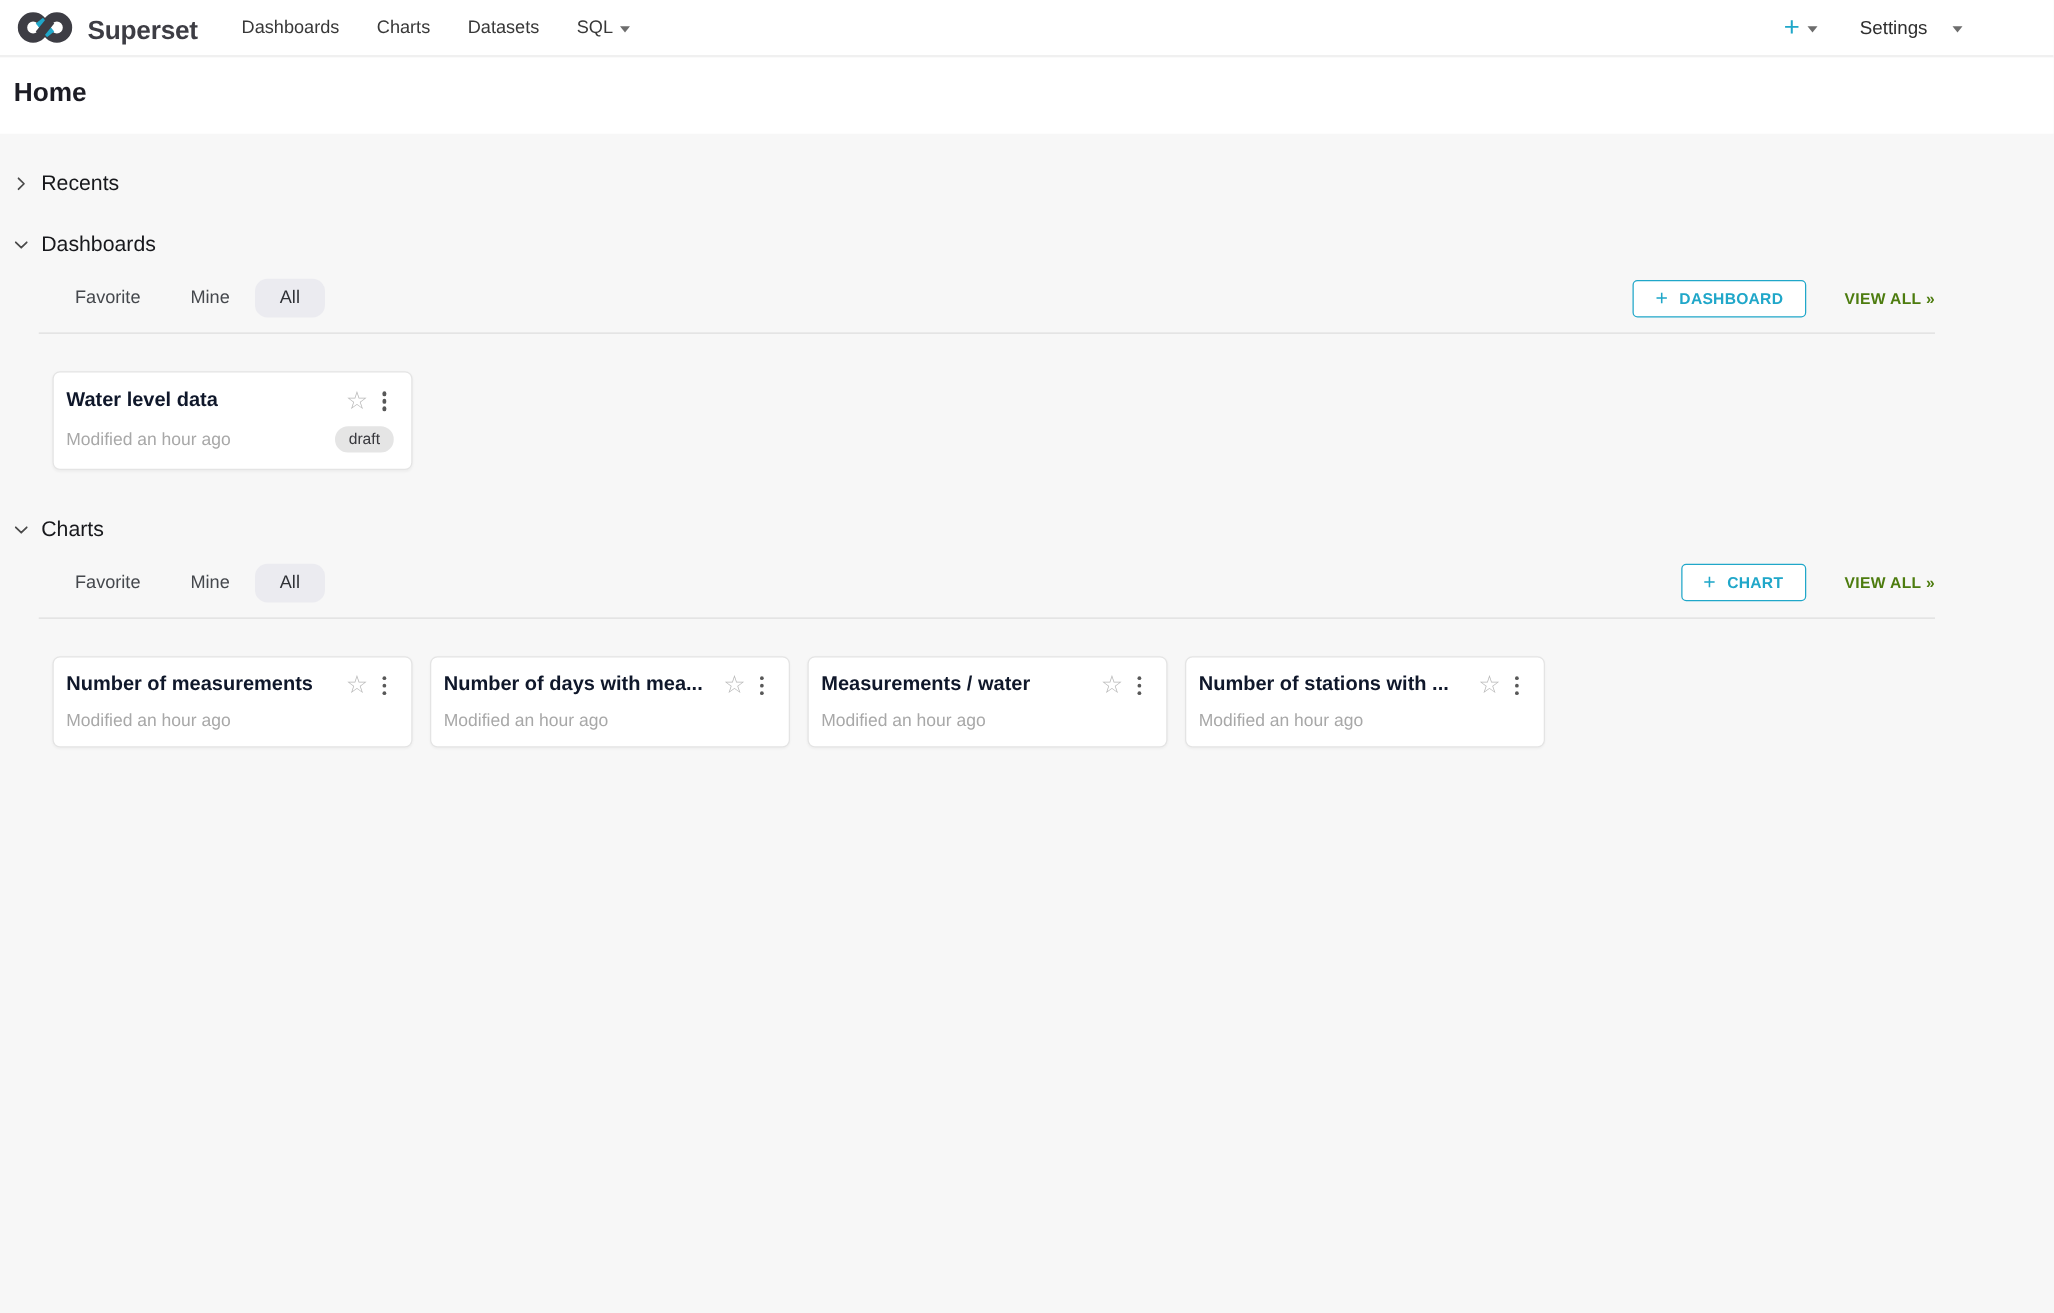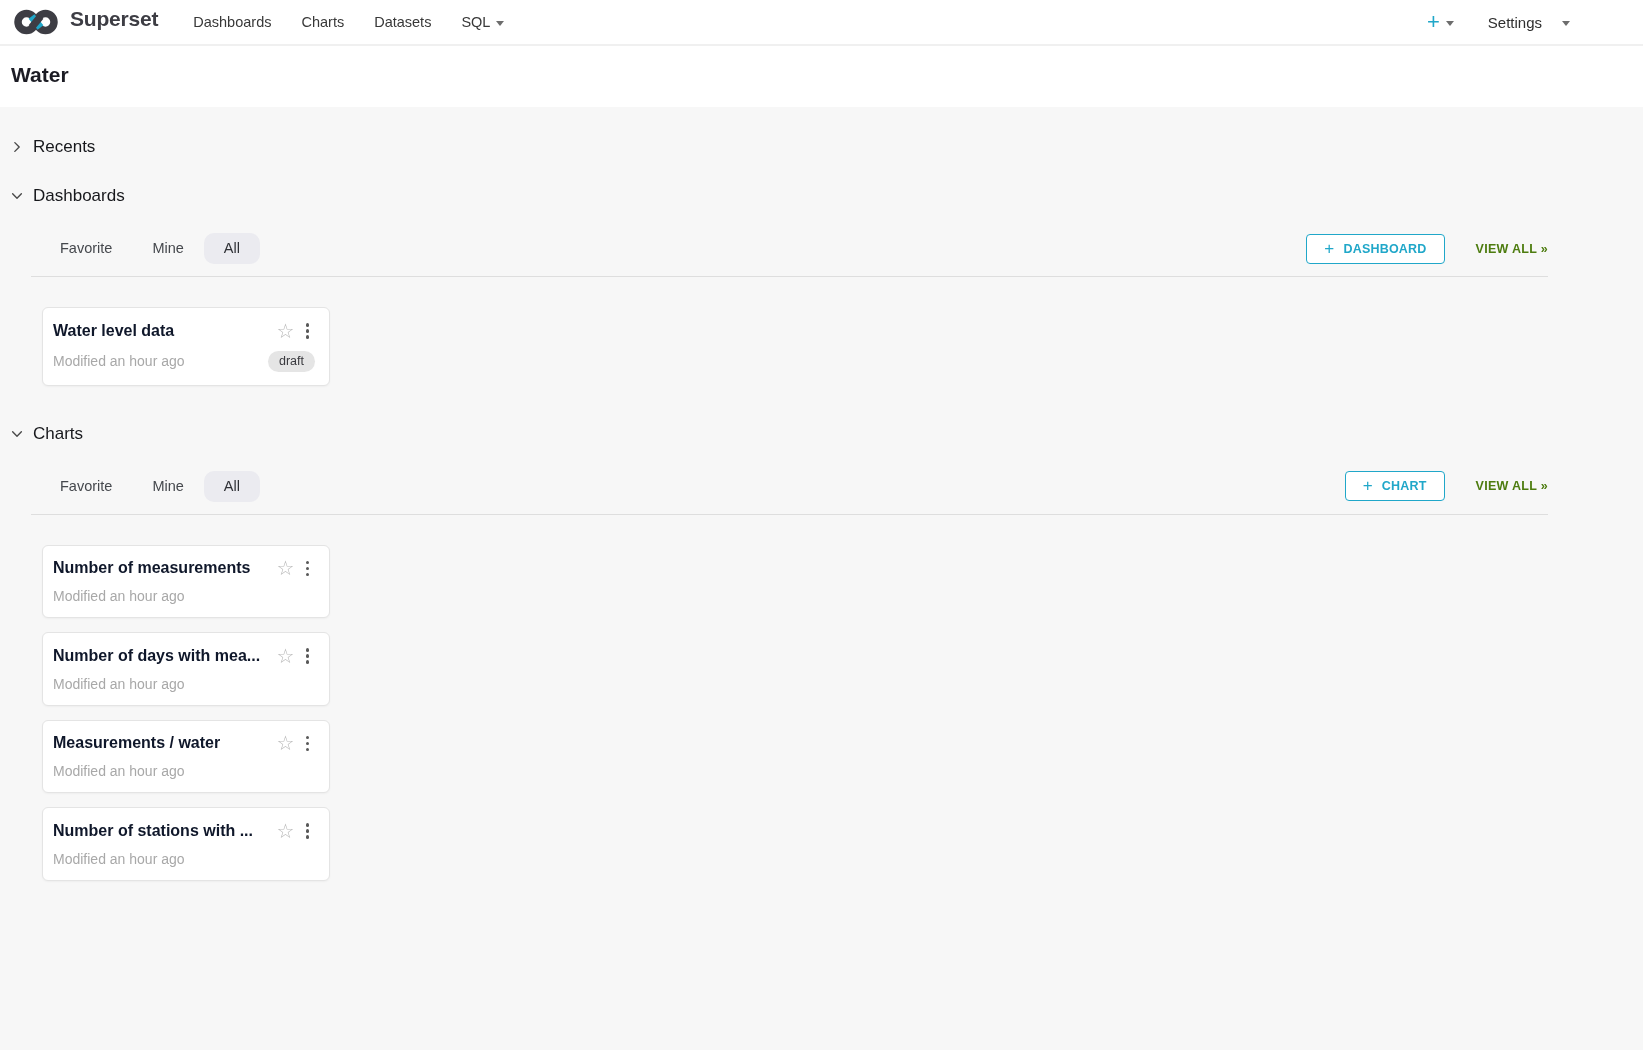--- a/index.html
+++ b/index.html
@@ -15,21 +15,21 @@
     height: 46px;
     background: #ffffff;
     border-bottom: 2px solid #f0f0f0;
     display: flex;
     align-items: center;
     justify-content: space-between;
     padding: 0 73px 0 12px;
   }
   .nav-left { display: flex; align-items: center; }
   .brand {
-    display: flex; align-items: flex-start; gap: 8px;
+    display: flex; align-items: flex-end; gap: 8px;
     margin-right: 20px; cursor: pointer; text-decoration: none;
   }
   .brand-text { font-size: 21px; font-weight: 700; color: #3d3d44; letter-spacing: -0.2px; }
   .nav-items { display: flex; align-items: center; }
   .nav-item {
     font-size: 14.5px; color: #383838; padding: 0 15px;
     cursor: pointer; text-decoration: none; display: flex; align-items: center; gap: 6px;
   }
   .caret {
     width: 0; height: 0; display: inline-block;
@@ -52,21 +52,21 @@
     display: flex; align-items: center; gap: 9px;
     cursor: pointer; user-select: none;
   }
   .section-head .chev { display: flex; align-items: center; }
   .section-title { font-size: 17px; color: #17181c; }
   .row-recents { margin-bottom: 29px; }
   .row-saved { margin-top: 0; }
 
   .submenu {
     display: flex; align-items: center; justify-content: space-between;
-    margin-top: 27px; height: 31px;
+    margin-top: 17px; height: 31px;
   }
   .tabs { display: flex; align-items: center; margin-left: 30px; }
   .tab {
     font-size: 14.5px; color: #45484d; padding: 6px 20px;
     border-radius: 10px; cursor: pointer; line-height: 19px;
   }
   .tab.active { background: #ebebf0; color: #2f3136; text-align: right; }
   .submenu-right { display: flex; align-items: center; gap: 31px; }
   .btn-outline {
     display: flex; align-items: center; gap: 9px;
@@ -103,21 +103,21 @@
     padding: 3px 6px; cursor: pointer;
   }
   .kebab i { width: 3.5px; height: 3.5px; border-radius: 50%; background: #585858; }
   .card-bottom { display: flex; align-items: center; justify-content: space-between; margin-top: 9px; }
   .modified { font-size: 14px; color: #a8a8a8; }
   .badge {
     background: #e5e5e5; color: #38383d; font-size: 12.5px;
     border-radius: 11px; padding: 2px 11px; line-height: 17px;
   }
   .mb-dash { margin-bottom: 38px; }
-  .mb-charts { margin-bottom: 43px; flex-direction: column; }
+  .mb-charts { margin-bottom: 43px; }
 </style>
 </head>
 <body>
 
 <header class="topnav">
   <div class="nav-left">
     <a class="brand">
       <span style="display:flex;align-items:center;">
         <svg width="50" height="30" viewBox="0 0 50 30">
           <circle cx="14.5" cy="15" r="8.5" fill="none" stroke="#3d3d44" stroke-width="7.5"></circle>
@@ -144,21 +144,21 @@
       <i class="caret"></i>
     </span>
     <span class="settings-menu">
       <span>Settings</span>
       <i class="caret"></i>
     </span>
   </div>
 </header>
 
 <div class="title-band">
-  <h1>Water</h1>
+  <h1>Home</h1>
 </div>
 
 <main class="content">
 
   <div class="section-head row-recents">
     <span class="chev">
       <svg width="14" height="14" viewBox="0 0 16 16">
           <path d="M5.5 3l5 5-5 5" fill="none" stroke="#4a4a4a" stroke-width="1.6" stroke-linecap="round" stroke-linejoin="round"></path>
         </svg>
     </span>

